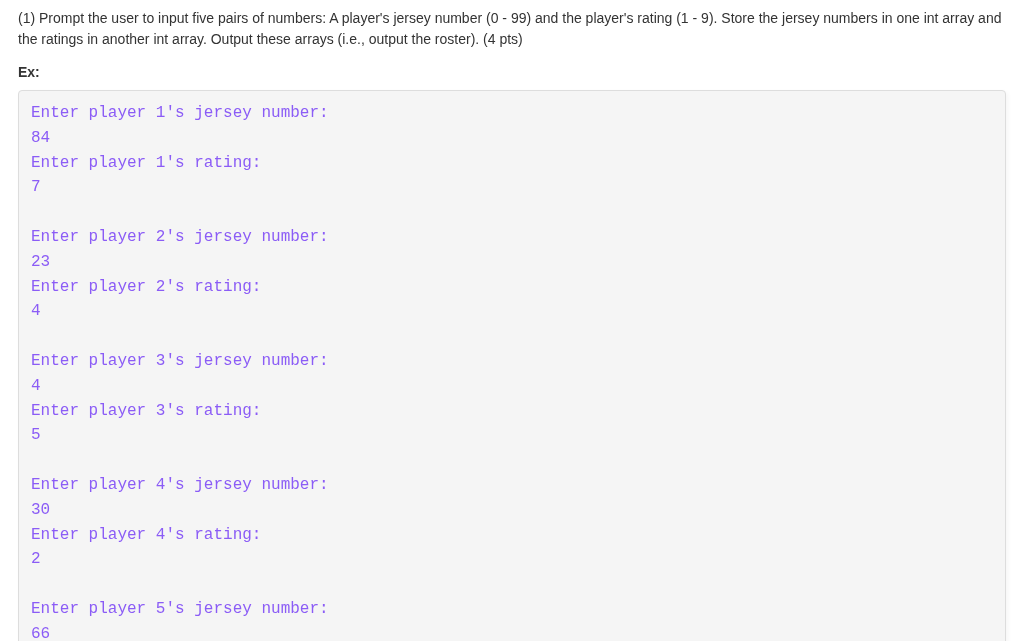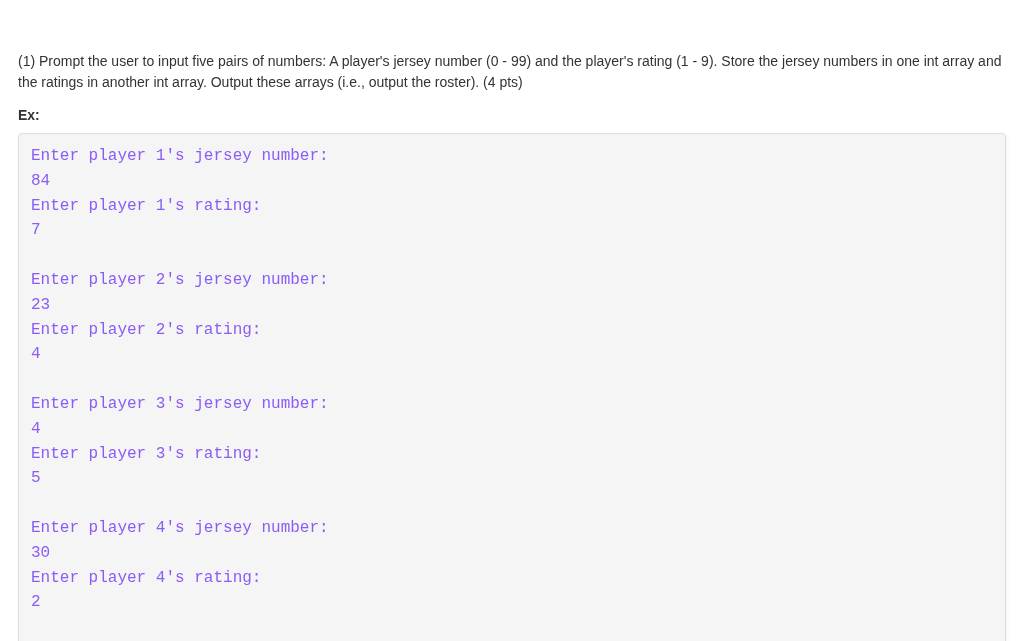--- a/index.html
+++ b/index.html
@@ -13,21 +13,20 @@
       color: #333;
       background: #fff;
       padding: 8px 18px 18px 18px;
       width: 1024px;
       height: 641px;
       overflow: hidden;
     }
     .instructions {
       line-height: 1.5;
       margin-bottom: 14px;
-      margin-top: 43px;
     }
     .example-label {
       margin-bottom: 10px;
       font-weight: bold;
     }
     .code-block {
       background: #f5f5f5;
       border: 1px solid #ddd;
       border-radius: 4px;
       padding: 10px 12px;

